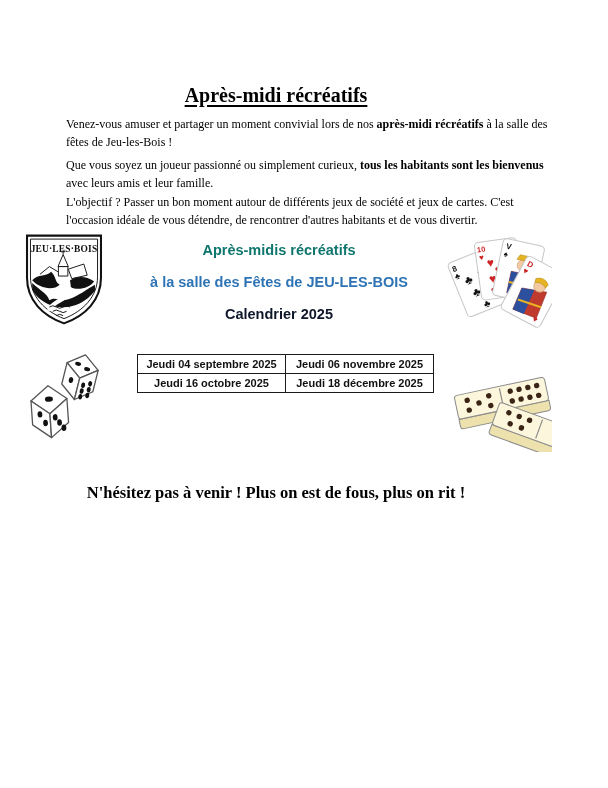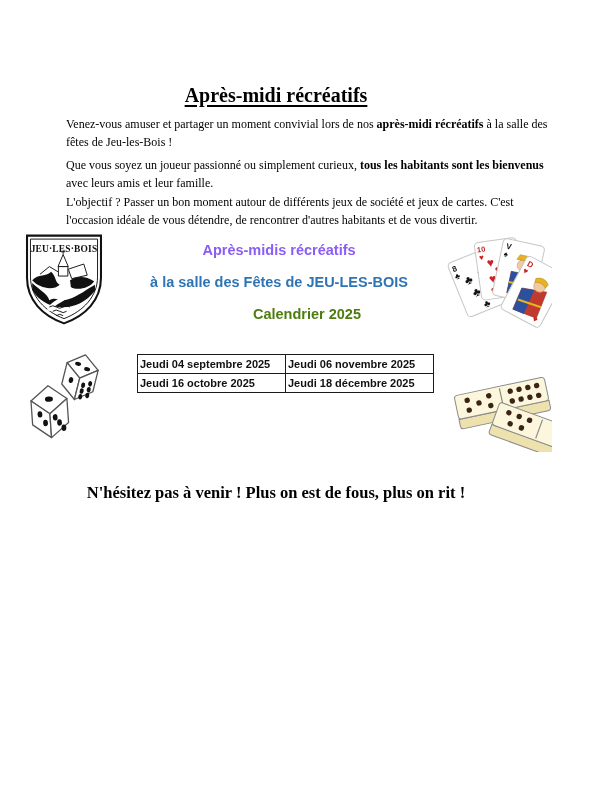--- a/index.html
+++ b/index.html
@@ -11,34 +11,34 @@
     position:absolute;top:71px;left:0;width:100%;text-align:center;
     font-size:20px;font-weight:bold;
     text-decoration:underline;text-decoration-thickness:2px;text-underline-offset:3px;
   }
   .para{position:absolute;left:66px;width:486px;font-size:12px;line-height:18px;}
   .para b{font-weight:bold;}
   .p1{top:103px}.p2{top:144px}.p3{top:181px}
   .headings{position:absolute;left:0;top:0;width:558px;height:0;
     font-family:"Liberation Sans", sans-serif;font-weight:bold;}
   .h-line{position:absolute;left:0;width:100%;text-align:center;font-size:14.5px;}
-  .h1{top:242px;color:#8b5cf6;}
+  .h1{top:242px;color:#0f766e;}
   .h2{top:274px;color:#2E74B5;}
-  .h3{top:306px;color:#4d7c0f;padding-left:28px;}
+  .h3{top:306px;color:#0f172a;}
   .logo-svg{position:absolute;left:21px;top:231px;}
   .cards-svg{position:absolute;left:443px;top:228px;}
   .dice-svg{position:absolute;left:28px;top:347px;}
   .dominoes-svg{position:absolute;left:448px;top:372px;}
   table.calendar{
     position:absolute;left:137px;top:354px;border-collapse:collapse;
     font-family:"Liberation Sans", sans-serif;font-size:11px;font-weight:bold;color:#111;
   }
   table.calendar td{
     border:1.5px solid #1b1b1b;width:143px;height:18px;
-    text-align:left;vertical-align:middle;padding:0 2px;white-space:nowrap;
+    text-align:center;vertical-align:middle;padding:0 2px;white-space:nowrap;
   }
   .closing{
     position:absolute;top:483px;left:0;width:100%;text-align:center;
     font-size:16.5px;font-weight:bold;
   }
 </style>
 </head>
 <body>
 
 <div class="page">

